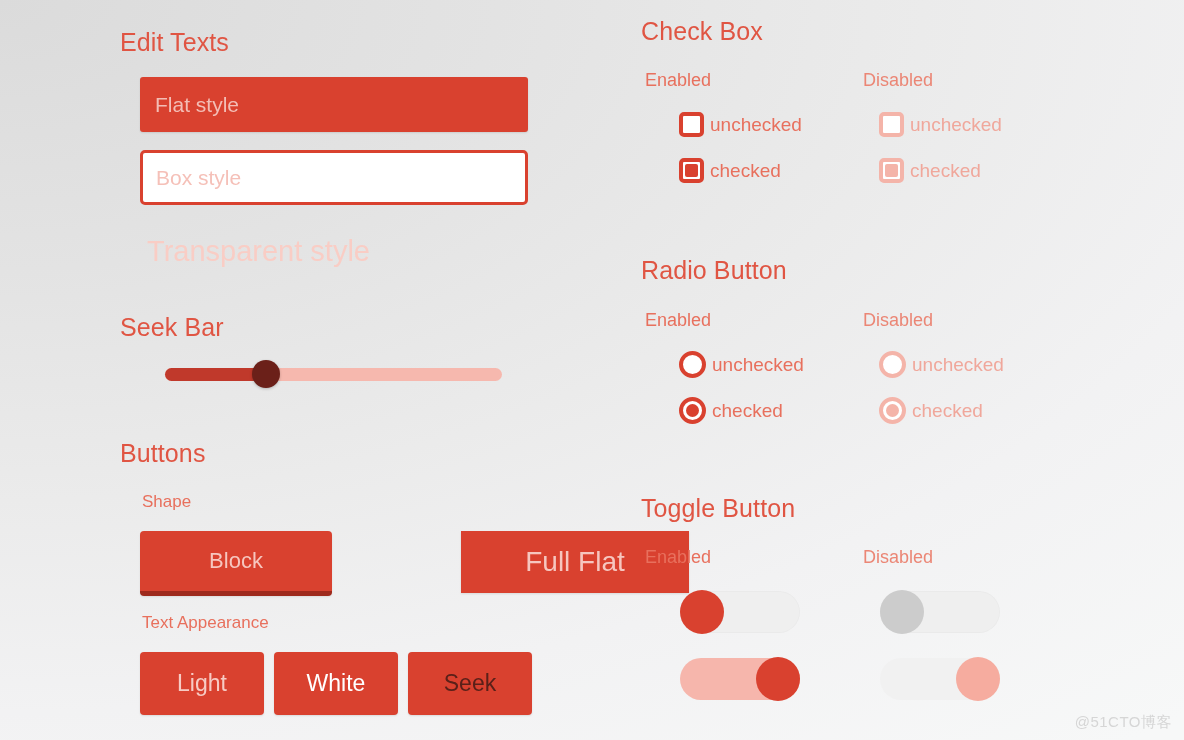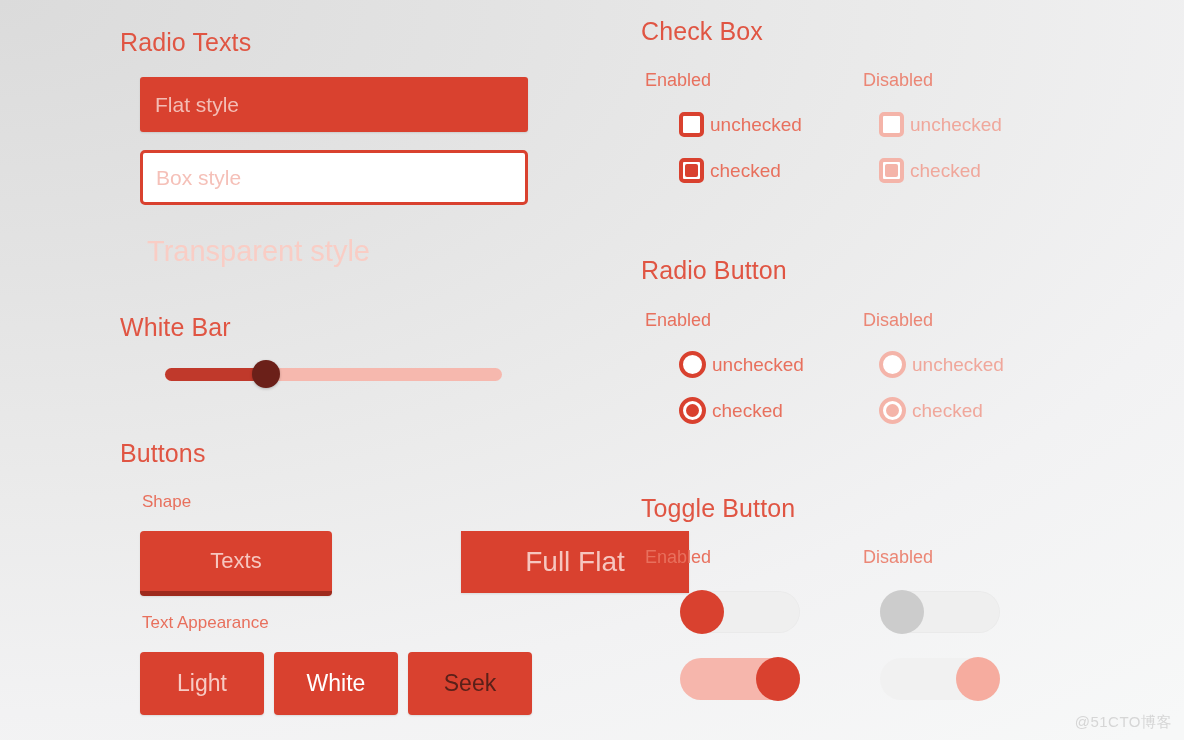--- a/index.html
+++ b/index.html
@@ -266,41 +266,41 @@
     user-select: none;
   }
 </style>
 </head>
 <body>
 
 <div id="canvas">
 
   <div class="col col-left">
 
-    <div class="section-title" id="title-edit-texts">Radio Texts</div>
+    <div class="section-title" id="title-edit-texts">Edit Texts</div>
 
     <input class="edit-flat" type="text" placeholder="Flat style" style="">
 
     <input class="edit-box" type="text" placeholder="Box style" style="">
 
     <input class="edit-transparent" type="text" placeholder="Transparent style" style="">
 
-    <div class="section-title" id="title-seek-bar">White Bar</div>
+    <div class="section-title" id="title-seek-bar">Seek Bar</div>
 
     <div class="seek-wrap">
       <div class="seek-track"></div>
       <div class="seek-fill" style="width:30%"></div>
       <div class="seek-thumb" style="left:calc(30% - 14px)"></div>
     </div>
 
     <div class="section-title" id="title-buttons">Buttons</div>
 
     <div class="small-title" id="label-shape">Shape</div>
 
-    <button class="btn btn-block">Texts</button>
+    <button class="btn btn-block">Block</button>
 
     <button class="btn btn-fullflat">Full Flat</button>
 
     <div class="small-title" id="label-text-appearance">Text Appearance</div>
 
     <button class="btn btn-appearance btn-light">Light</button>
 
     <button class="btn btn-appearance btn-white">White</button>
 
     <button class="btn btn-appearance btn-dark">Seek</button>

